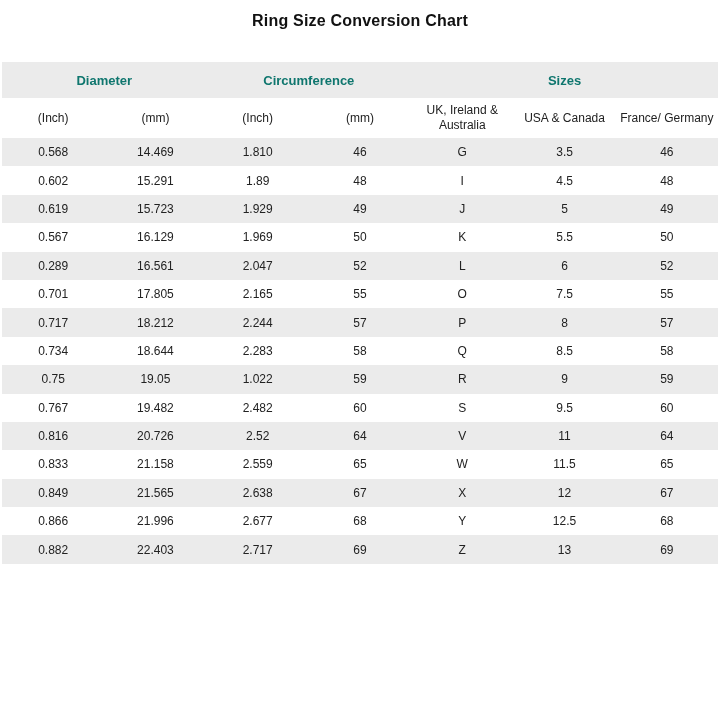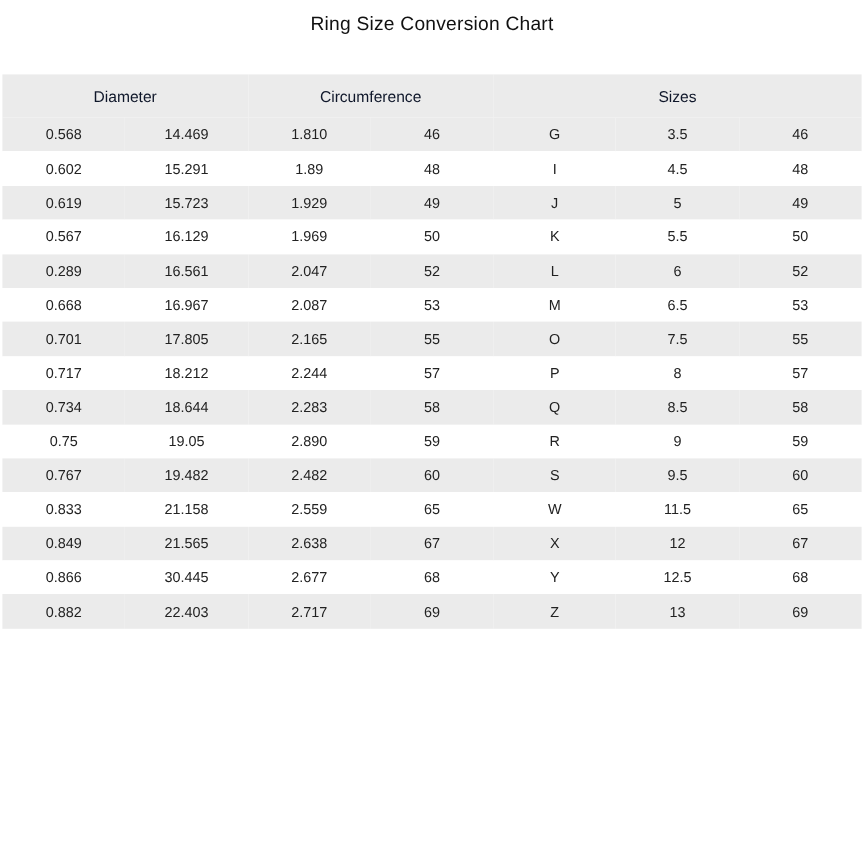--- a/index.html
+++ b/index.html
@@ -12,42 +12,42 @@
   .page {
     width: 720px;
     height: 720px;
     background: #ffffff;
     overflow: hidden;
   }
   .title {
     padding-top: 12px;
     text-align: center;
     font-size: 16px;
-    font-weight: 400;
+    font-weight: 700;
     color: #111111;
     letter-spacing: 0.2px;
   }
   table.conversion {
     width: 716px;
     margin: 32px 2px 0 2px;
     border-collapse: collapse;
     table-layout: fixed;
   }
   table.conversion th, table.conversion td {
     text-align: center;
     vertical-align: middle;
     font-weight: 400;
     padding: 0 2px;
   }
   tr.group-header-row th {
     height: 36px;
     font-size: 13px;
-    font-weight: 400;
+    font-weight: 700;
     background: var(--header-band, #ebebeb);
-    color: #0f172a;
+    color: #0f766e;
   }
   tr.column-header-row th {
     height: 40px;
     font-size: 12px;
     font-weight: 400;
     background: #ffffff;
     line-height: 1.25;
     color: #222222;
   }
   tbody td {
@@ -68,20 +68,29 @@
 <div class="page">
   <div class="title">Ring Size Conversion Chart</div>
 
   <table class="conversion">
     <thead>
       <tr class="group-header-row" id="group-header-row">
           <th colspan="2">Diameter</th>
           <th colspan="2">Circumference</th>
           <th colspan="3">Sizes</th>
         </tr>
+      <tr class="column-header-row" id="column-header-row">
+          <th>(Inch)</th>
+          <th>(mm)</th>
+          <th>(Inch)</th>
+          <th>(mm)</th>
+          <th>UK, Ireland &amp; Australia</th>
+          <th>USA &amp; Canada</th>
+          <th>France/ Germany</th>
+        </tr>
     </thead>
     <tbody id="table-body">
         <tr>
           <td>0.568</td>
           <td>14.469</td>
           <td>1.810</td>
           <td>46</td>
           <td>G</td>
           <td>3.5</td>
           <td>46</td>
@@ -116,29 +125,20 @@
         <tr>
           <td>0.289</td>
           <td>16.561</td>
           <td>2.047</td>
           <td>52</td>
           <td>L</td>
           <td>6</td>
           <td>52</td>
         </tr>
         <tr>
-          <td>0.668</td>
-          <td>16.967</td>
-          <td>2.087</td>
-          <td>53</td>
-          <td>M</td>
-          <td>6.5</td>
-          <td>53</td>
-        </tr>
-        <tr>
           <td>0.701</td>
           <td>17.805</td>
           <td>2.165</td>
           <td>55</td>
           <td>O</td>
           <td>7.5</td>
           <td>55</td>
         </tr>
         <tr>
           <td>0.717</td>
@@ -154,56 +154,65 @@
           <td>18.644</td>
           <td>2.283</td>
           <td>58</td>
           <td>Q</td>
           <td>8.5</td>
           <td>58</td>
         </tr>
         <tr>
           <td>0.75</td>
           <td>19.05</td>
-          <td>2.890</td>
+          <td>1.022</td>
           <td>59</td>
           <td>R</td>
           <td>9</td>
           <td>59</td>
         </tr>
         <tr>
           <td>0.767</td>
           <td>19.482</td>
           <td>2.482</td>
           <td>60</td>
           <td>S</td>
           <td>9.5</td>
           <td>60</td>
         </tr>
         <tr>
+          <td>0.816</td>
+          <td>20.726</td>
+          <td>2.52</td>
+          <td>64</td>
+          <td>V</td>
+          <td>11</td>
+          <td>64</td>
+        </tr>
+        <tr>
           <td>0.833</td>
           <td>21.158</td>
           <td>2.559</td>
           <td>65</td>
           <td>W</td>
           <td>11.5</td>
           <td>65</td>
         </tr>
         <tr>
           <td>0.849</td>
           <td>21.565</td>
           <td>2.638</td>
           <td>67</td>
           <td>X</td>
           <td>12</td>
           <td>67</td>
         </tr>
         <tr>
           <td>0.866</td>
-          <td>30.445</td>
+          <td>21.996</td>
           <td>2.677</td>
           <td>68</td>
           <td>Y</td>
           <td>12.5</td>
           <td>68</td>
         </tr>
         <tr>
           <td>0.882</td>
           <td>22.403</td>
           <td>2.717</td>

